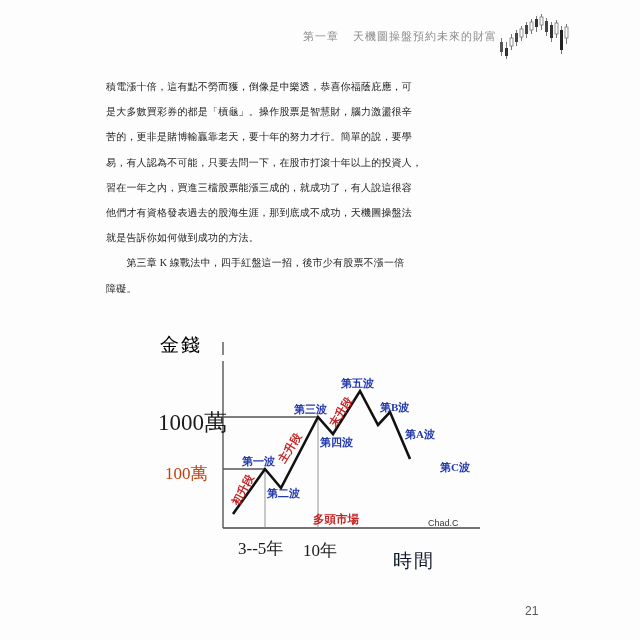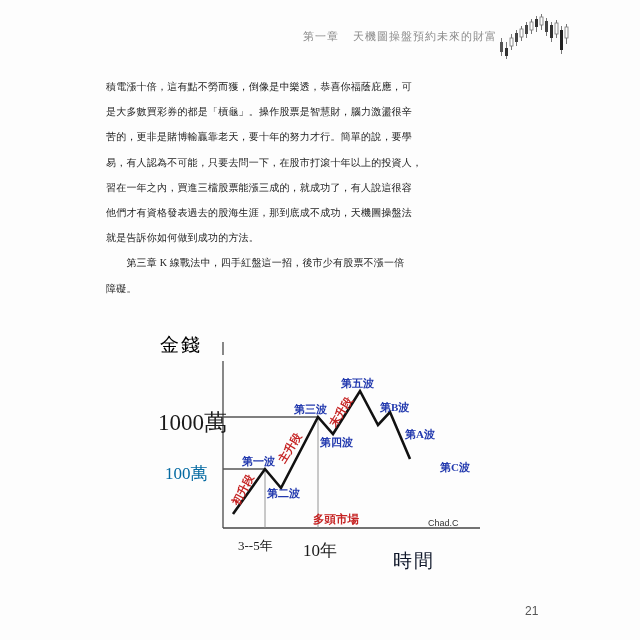--- a/index.html
+++ b/index.html
@@ -21,22 +21,22 @@
     white-space:nowrap;color:#222;
   }
   
   .chart{position:absolute;left:150px;top:318px;width:345px;height:260px;}
   .chart svg.plot{position:absolute;left:0;top:0;}
   .chart .lbl{position:absolute;white-space:nowrap;}
   .c-title{left:210px;top:8px;transform:translateX(-50%);font-size:19px;letter-spacing:2px;color:#222;}
   .c-ylab{left:10px;top:14px;font-size:19px;letter-spacing:2px;color:#000000;}
   .c-xlab{left:243px;top:230px;font-size:19px;letter-spacing:2px;color:#0f172a;}
   .ytick1{left:8px;top:89px;font-size:23px;color:#1a1a1a;}
-  .ytick2{left:15px;top:144px;font-size:17px;color:#0369a1;}
-  .xtick1{left:88px;top:219px;font-size:13px;color:#1a1a1a;}
+  .ytick2{left:15px;top:144px;font-size:17px;color:#c2410c;}
+  .xtick1{left:88px;top:219px;font-size:17px;color:#1a1a1a;}
   .xtick2{left:153px;top:221px;font-size:17px;color:#1a1a1a;}
   .wave{font-size:11px;font-weight:bold;color:#2239ae;}
   .w1{left:92px;top:136px;} .w2{left:117px;top:168px;} .w3{left:144px;top:84px;}
   .w4{left:170px;top:117px;} .w5{left:191px;top:58px;} .wa{left:215px;top:109px;margin-left:40px;}
   .wb{left:230px;top:82px;} .wc{left:250px;top:142px;margin-left:40px;}
   .seg{
     font-size:11px;font-weight:bold;color:#c52222;
     transform:translate(-50%,-50%) rotate(-58deg);
   }
   .s1{left:93px;top:172px;transform:translate(-50%,-50%) rotate(-62deg);}

